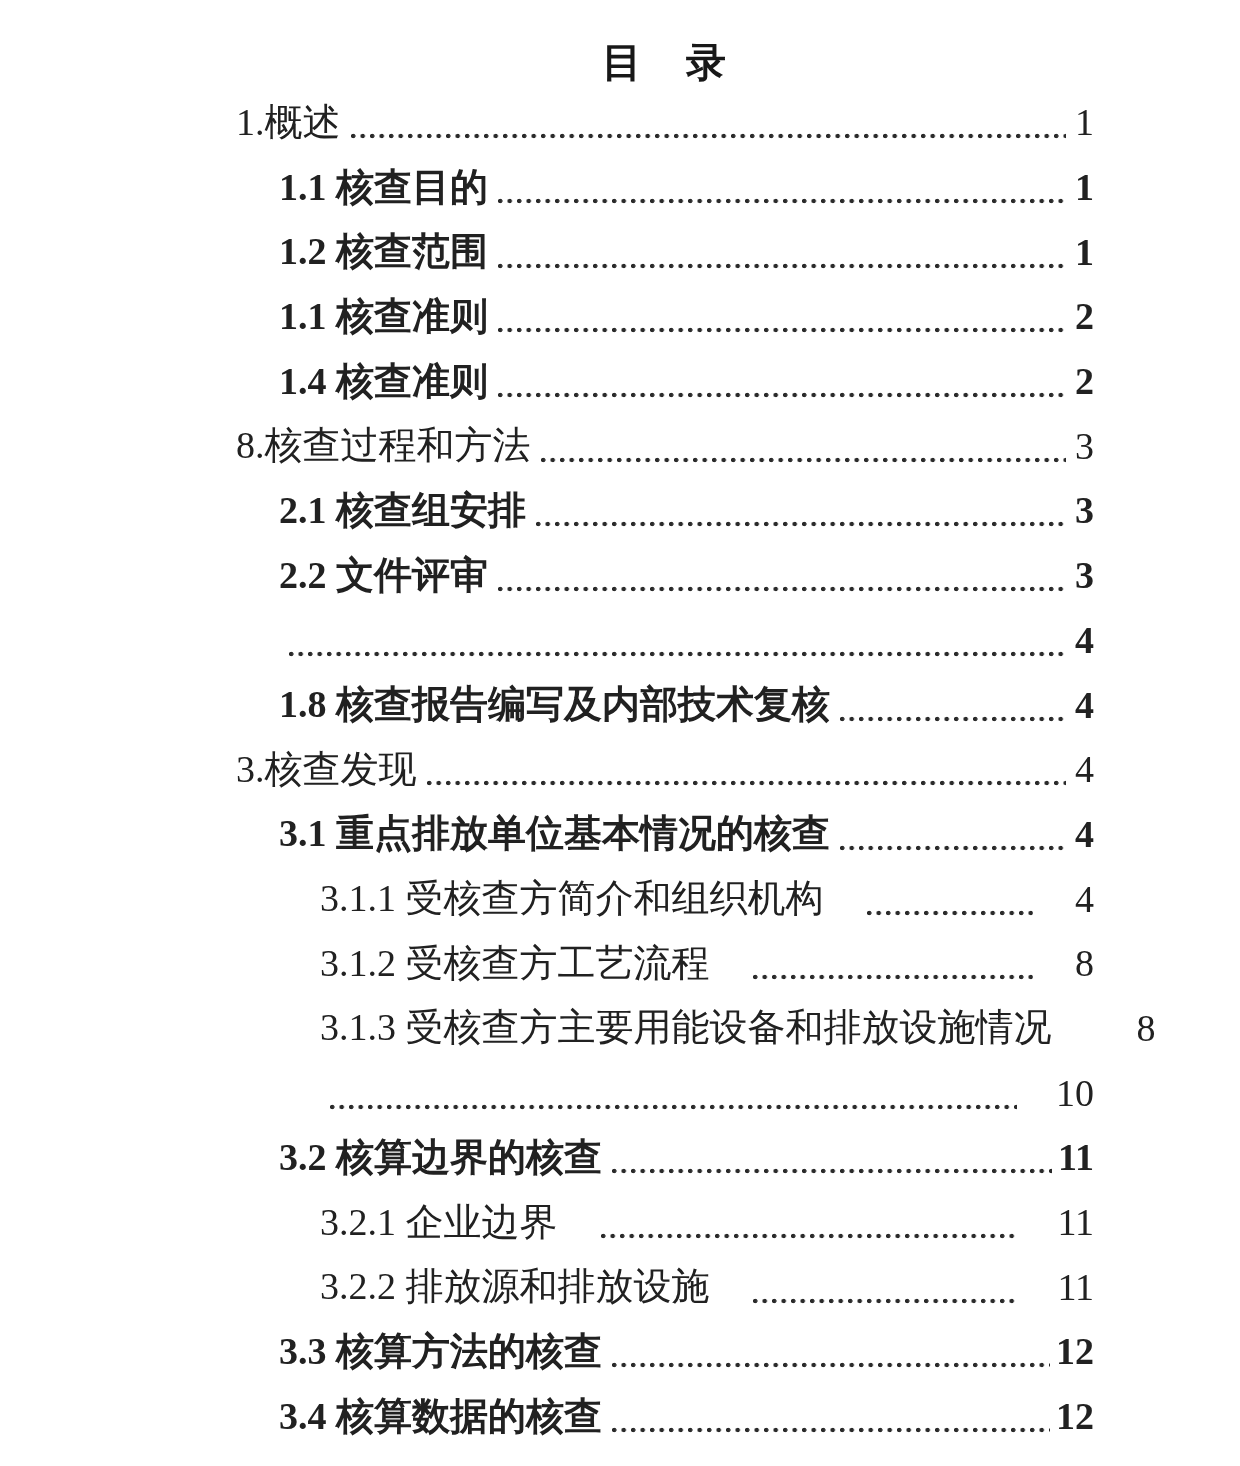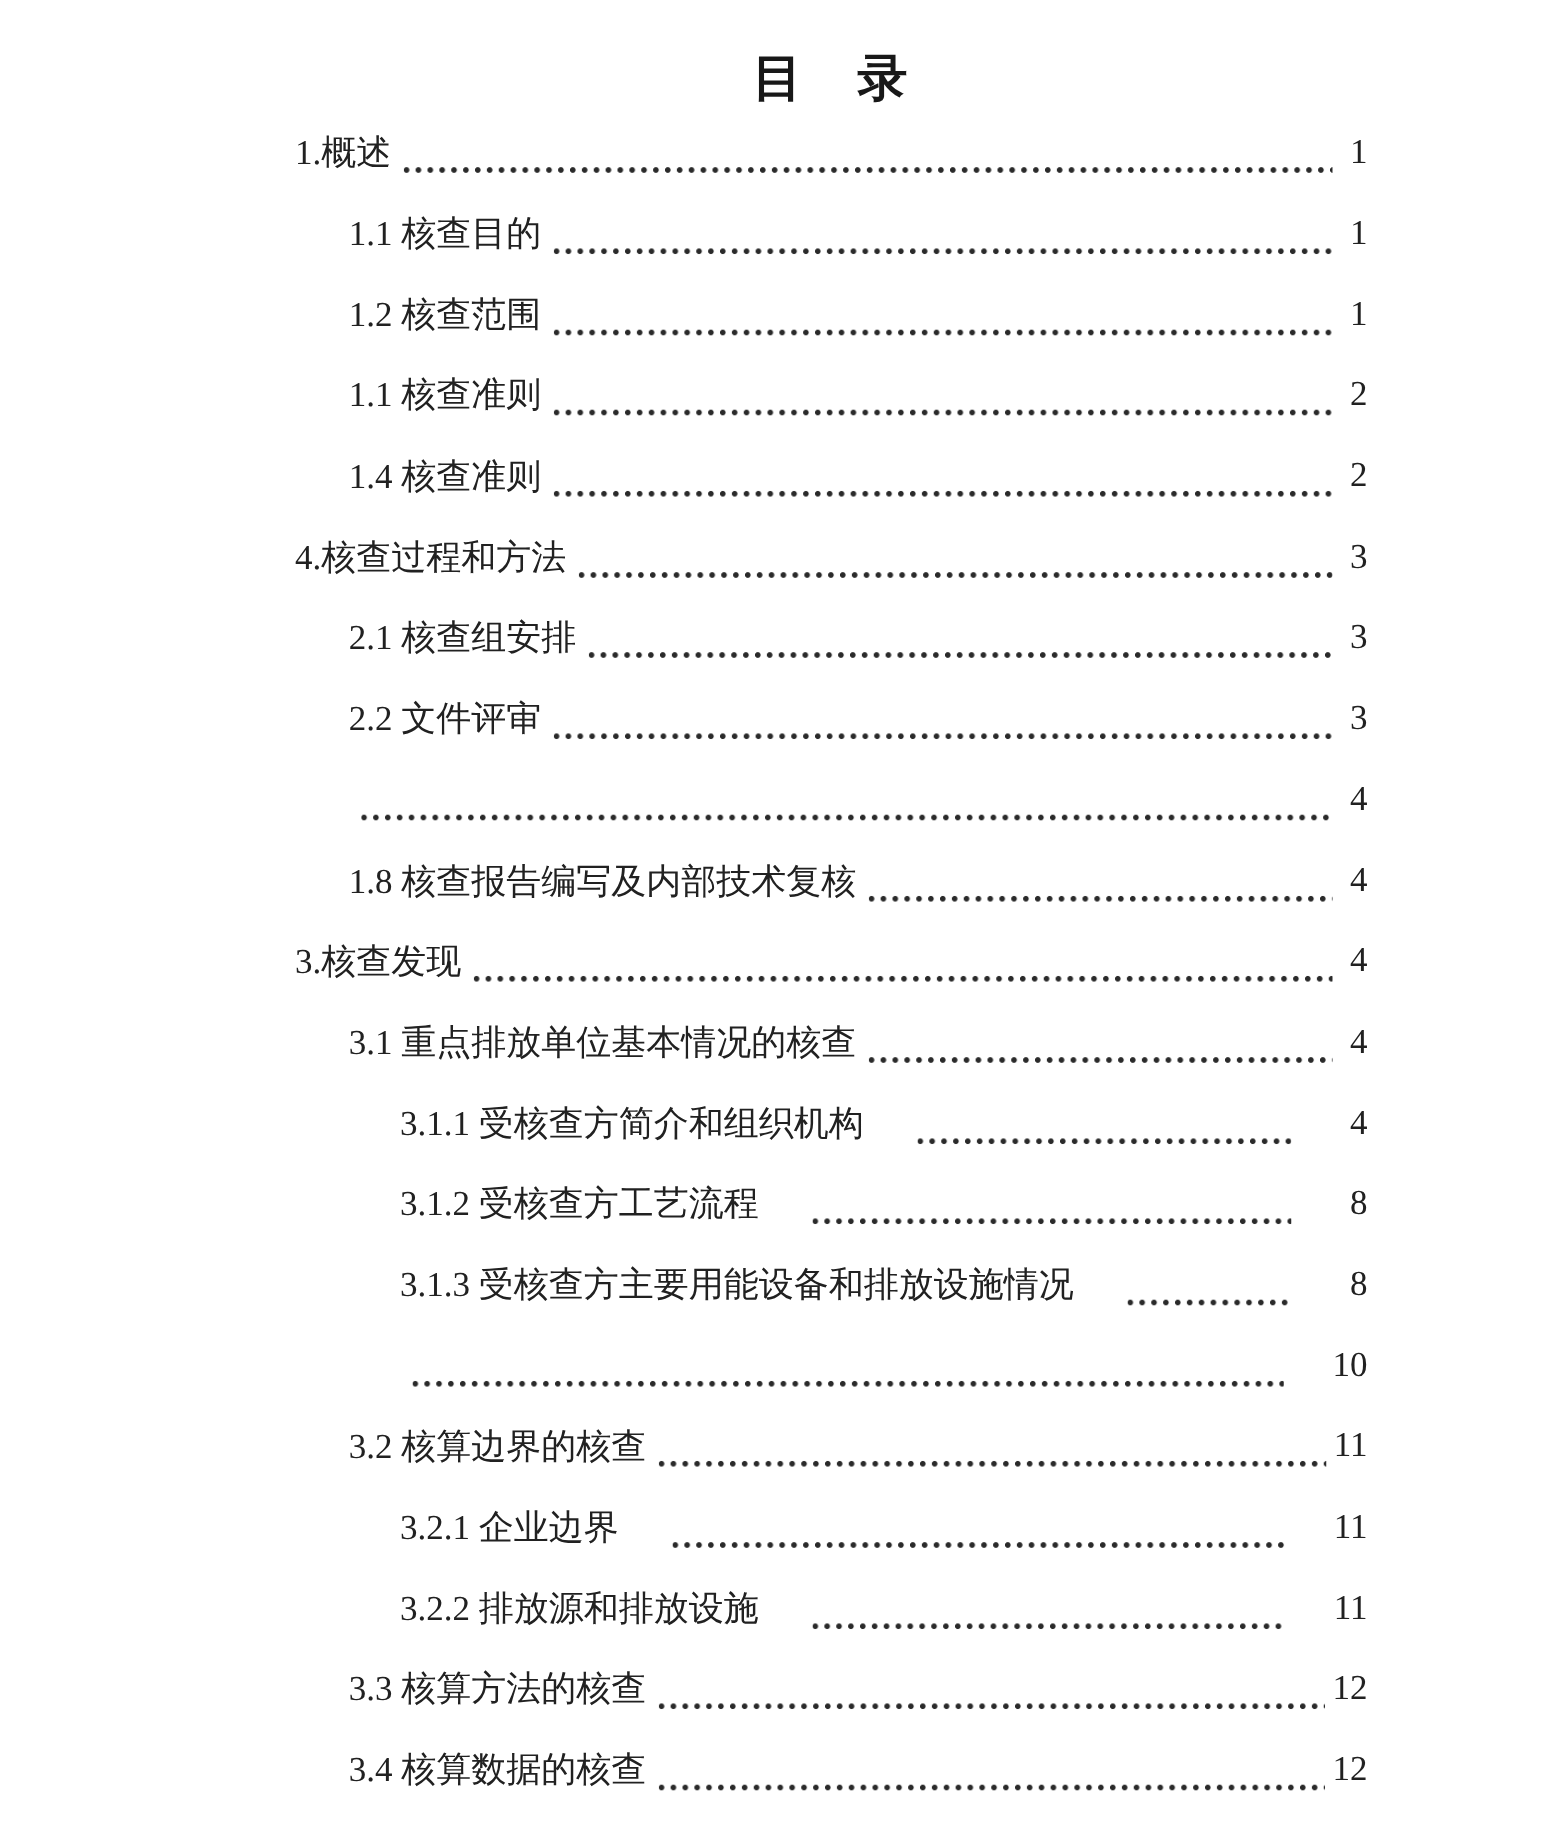--- a/index.html
+++ b/index.html
@@ -31,25 +31,25 @@
     color: #181818;
     letter-spacing: 2px;
   }
   .toc-list {
     margin-top: 0;
   }
   .toc-row {
     display: flex;
     align-items: center;
     height: 64.7px;
-    font-size: 28px;
+    font-size: 38px;
     white-space: nowrap;
   }
   .toc-row.level-0 { padding-left: 0; }
-  .toc-row.level-1 { padding-left: 43px; }
+  .toc-row.level-1 { padding-left: 43px; font-weight: bold; }
   .toc-row.level-2 { padding-left: 84px; gap: 33px; }
   .toc-label {
     flex: 0 0 auto;
     color: #212121;
   }
   .dots {
     flex: 1 1 auto;
     height: 6px;
     margin: 0 6px 0 10px;
     align-self: center;
@@ -97,21 +97,21 @@
     <span class="toc-page">2</span>
   </div>
 
   <div class="toc-row level-1">
     <span class="toc-label">1.4 核查准则</span>
     <span class="dots"></span>
     <span class="toc-page">2</span>
   </div>
 
   <div class="toc-row level-0">
-    <span class="toc-label">4.核查过程和方法</span>
+    <span class="toc-label">8.核查过程和方法</span>
     <span class="dots"></span>
     <span class="toc-page">3</span>
   </div>
 
   <div class="toc-row level-1">
     <span class="toc-label">2.1 核查组安排</span>
     <span class="dots"></span>
     <span class="toc-page">3</span>
   </div>
 

